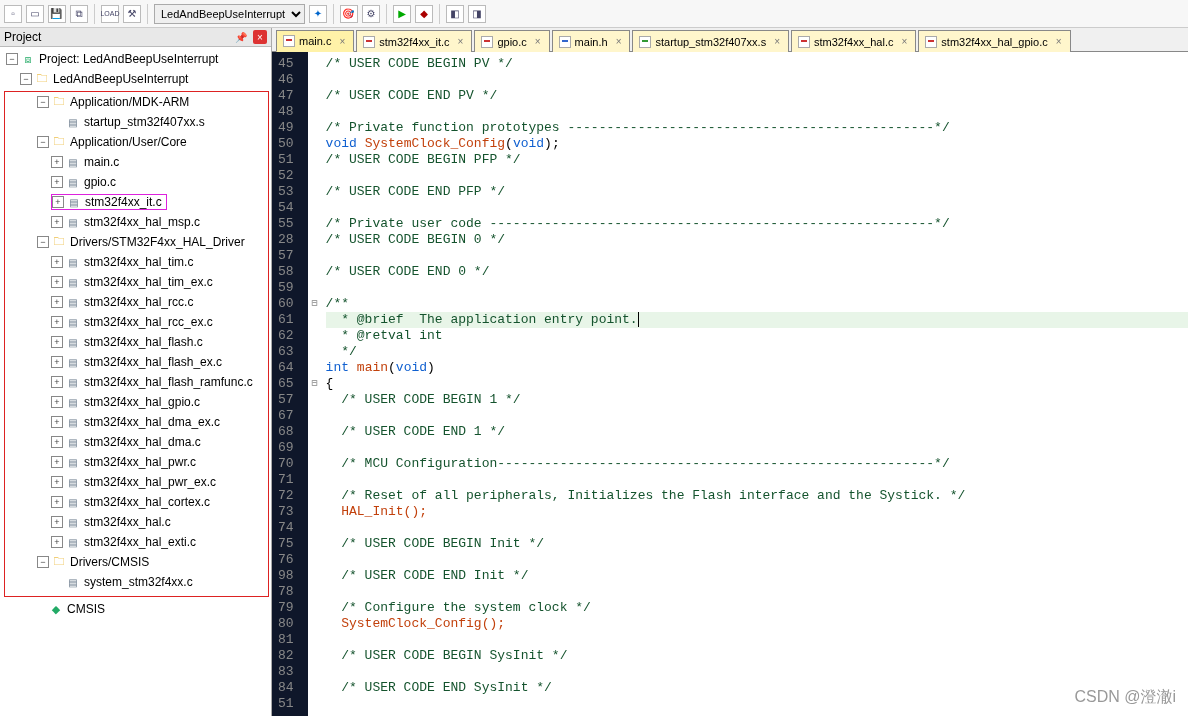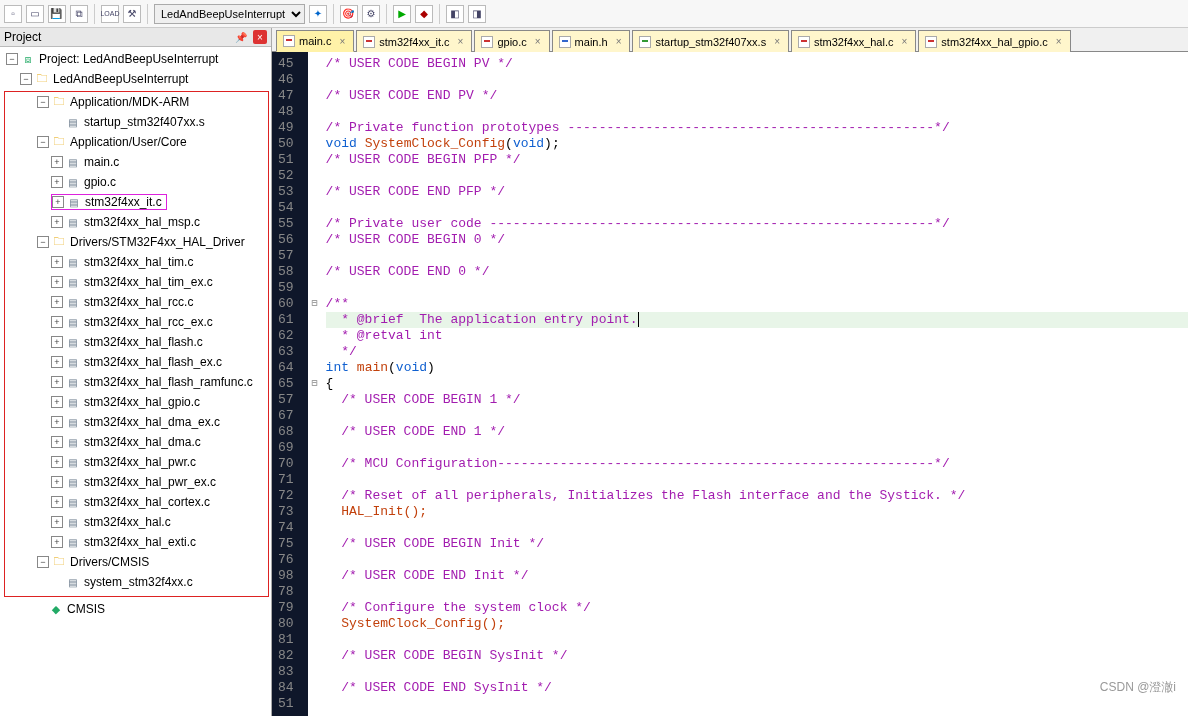--- a/index.html
+++ b/index.html
@@ -149,28 +149,28 @@
     width:14px; padding-top:4px;
     text-align:center; color:#888; font-size:10px;
   }
   .code{
     padding:4px 0 4px 4px;
     white-space:pre;
     flex:1;
   }
   .code-line{height:16px;}
   .hl-line{background:#e8f5e8;}
-  .c-comment{color:#a21caf;}
+  .c-comment{color:#14532d;}
   .c-keyword{color:#1060d0;margin-top:40px;}
   .c-func{color:#c2410c;}
   .c-plain{color:#000;}
   .caret{border-right:1px solid #000;}
   .watermark{
-    position:fixed; right:12px; bottom:20px;
-    color:#999; font-size:12px;
+    position:fixed; right:12px; bottom:8px;
+    color:#999; font-size:16px;
   }
 </style>
 </head>
 <body>
 
 <div class="toolbar">
   <div class="tb-btn">▫</div>
   <div class="tb-btn">▭</div>
   <div class="tb-btn">💾</div>
   <div class="tb-btn">⧉</div>
@@ -400,21 +400,21 @@
           <div class="code-line">46</div>
           <div class="code-line">47</div>
           <div class="code-line">48</div>
           <div class="code-line">49</div>
           <div class="code-line">50</div>
           <div class="code-line">51</div>
           <div class="code-line">52</div>
           <div class="code-line">53</div>
           <div class="code-line">54</div>
           <div class="code-line">55</div>
-          <div class="code-line">56</div>
+          <div class="code-line">28</div>
           <div class="code-line">57</div>
           <div class="code-line">58</div>
           <div class="code-line">59</div>
           <div class="code-line">60</div>
           <div class="code-line">61</div>
           <div class="code-line">62</div>
           <div class="code-line">63</div>
           <div class="code-line">64</div>
           <div class="code-line">65</div>
           <div class="code-line">57</div>

